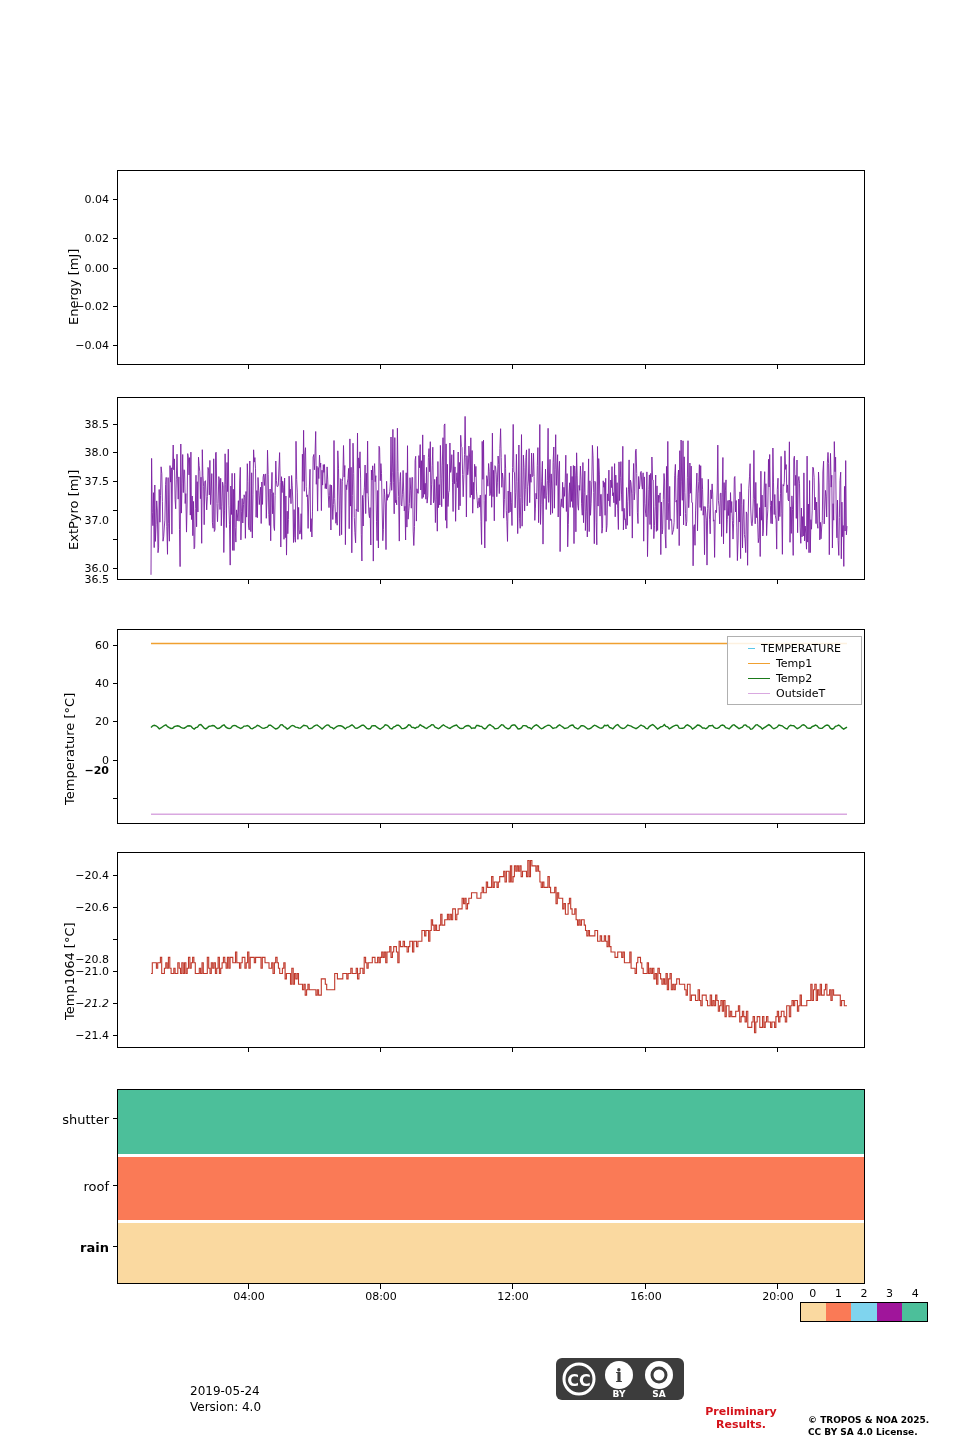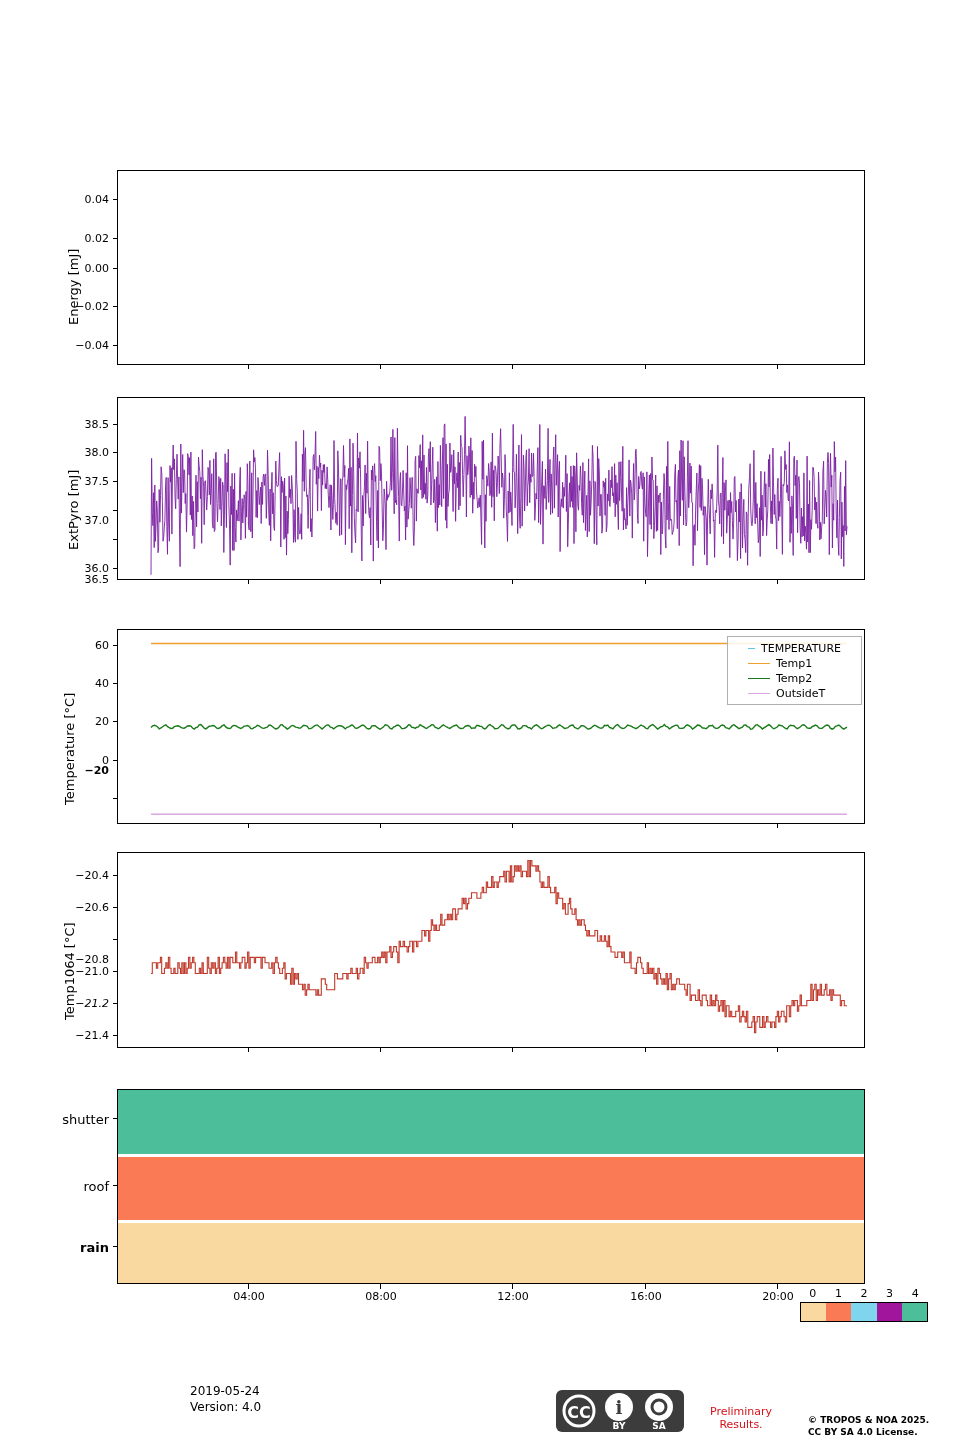--- a/index.html
+++ b/index.html
@@ -33,21 +33,21 @@
   }
   .legend-row{display:flex;align-items:center;height:15px;}
   .legend-line{width:22px;height:0;border-top:1.6px solid #000;margin-right:6px;}
   .legend-label{font-size:11px;}
   .statuslabel{position:absolute;font-size:13px;text-align:right;white-space:nowrap;}
   .cbar{position:absolute;display:flex;border:1px solid #000;box-sizing:border-box;}
   .cbar div{flex:1;}
   .cbar-ticks{position:absolute;display:flex;}
   .cbar-ticks span{flex:1;text-align:center;font-size:11px;}
   .datestamp{position:absolute;font-size:12px;line-height:16px;white-space:pre-line;}
-  .prelim{position:absolute;font-size:11px;font-weight:normal;color:#d4121a;line-height:13px;text-align:center;}
+  .prelim{position:absolute;font-size:11px;font-weight:bold;color:#d4121a;line-height:13px;text-align:center;}
   .copyright{position:absolute;font-size:9px;font-weight:bold;line-height:12px;}
   svg{display:block;}
 </style>
 </head>
 <body>
 
 <div class="figure">
 
 
   <div class="panel" style="left:117px;top:170px;width:748px;height:195px;"></div>
@@ -213,21 +213,21 @@
     <div style="background:#fad9a0;"></div>
     <div style="background:#fa7a56;"></div>
     <div style="background:#7fd4ee;"></div>
     <div style="background:#a0159b;"></div>
     <div style="background:#4cbf9a;"></div>
   </div>
 
   <div class="datestamp" style="left:190px;top:1383px;">2019-05-24</div>
   <div class="datestamp" style="left:190px;top:1399px;">Version: 4.0</div>
 
-  <div style="position:absolute;left:556px;top:1358px;width:140px;height:42px;margin-top:32px;">
+  <div style="position:absolute;left:556px;top:1358px;width:140px;height:42px;">
     <svg width="128" height="42" viewBox="0 0 128 42">
       <rect x="0" y="0" width="128" height="42" rx="6" fill="#3c3c3c"></rect>
       <circle cx="23" cy="21" r="15" fill="none" stroke="#fff" stroke-width="3"></circle>
       <text x="23" y="28" font-family="DejaVu Sans, sans-serif" font-size="16" font-weight="bold" fill="#fff" text-anchor="middle">CC</text>
       <circle cx="63" cy="17" r="14" fill="#fff"></circle>
       <text x="63" y="24" font-family="DejaVu Serif, serif" font-size="18" font-weight="bold" fill="#3c3c3c" text-anchor="middle">i</text>
       <text x="63" y="39" font-family="DejaVu Sans, sans-serif" font-size="9" font-weight="bold" fill="#fff" text-anchor="middle">BY</text>
       <circle cx="103" cy="17" r="14" fill="#fff"></circle>
       <circle cx="103" cy="17" r="7" fill="none" stroke="#3c3c3c" stroke-width="3"></circle>
       <text x="103" y="39" font-family="DejaVu Sans, sans-serif" font-size="9" font-weight="bold" fill="#fff" text-anchor="middle">SA</text>

